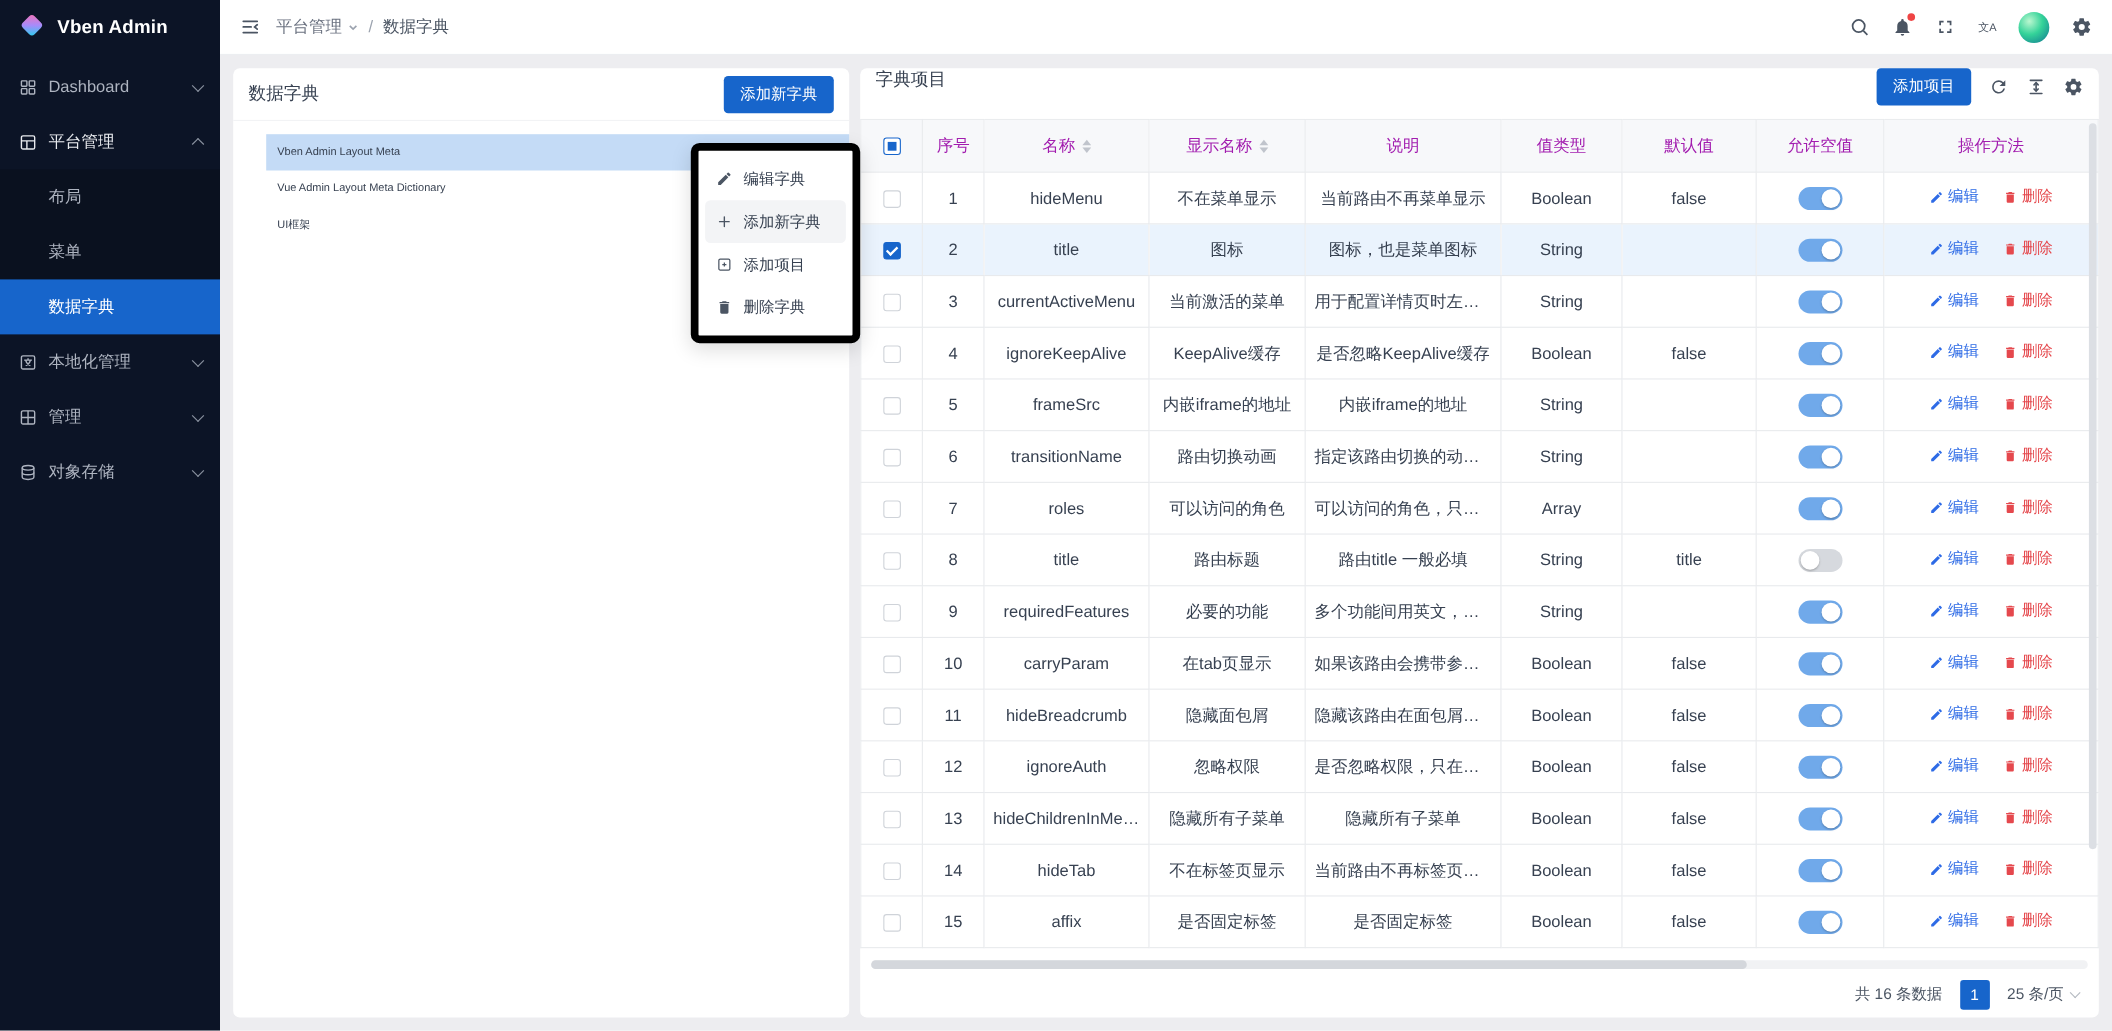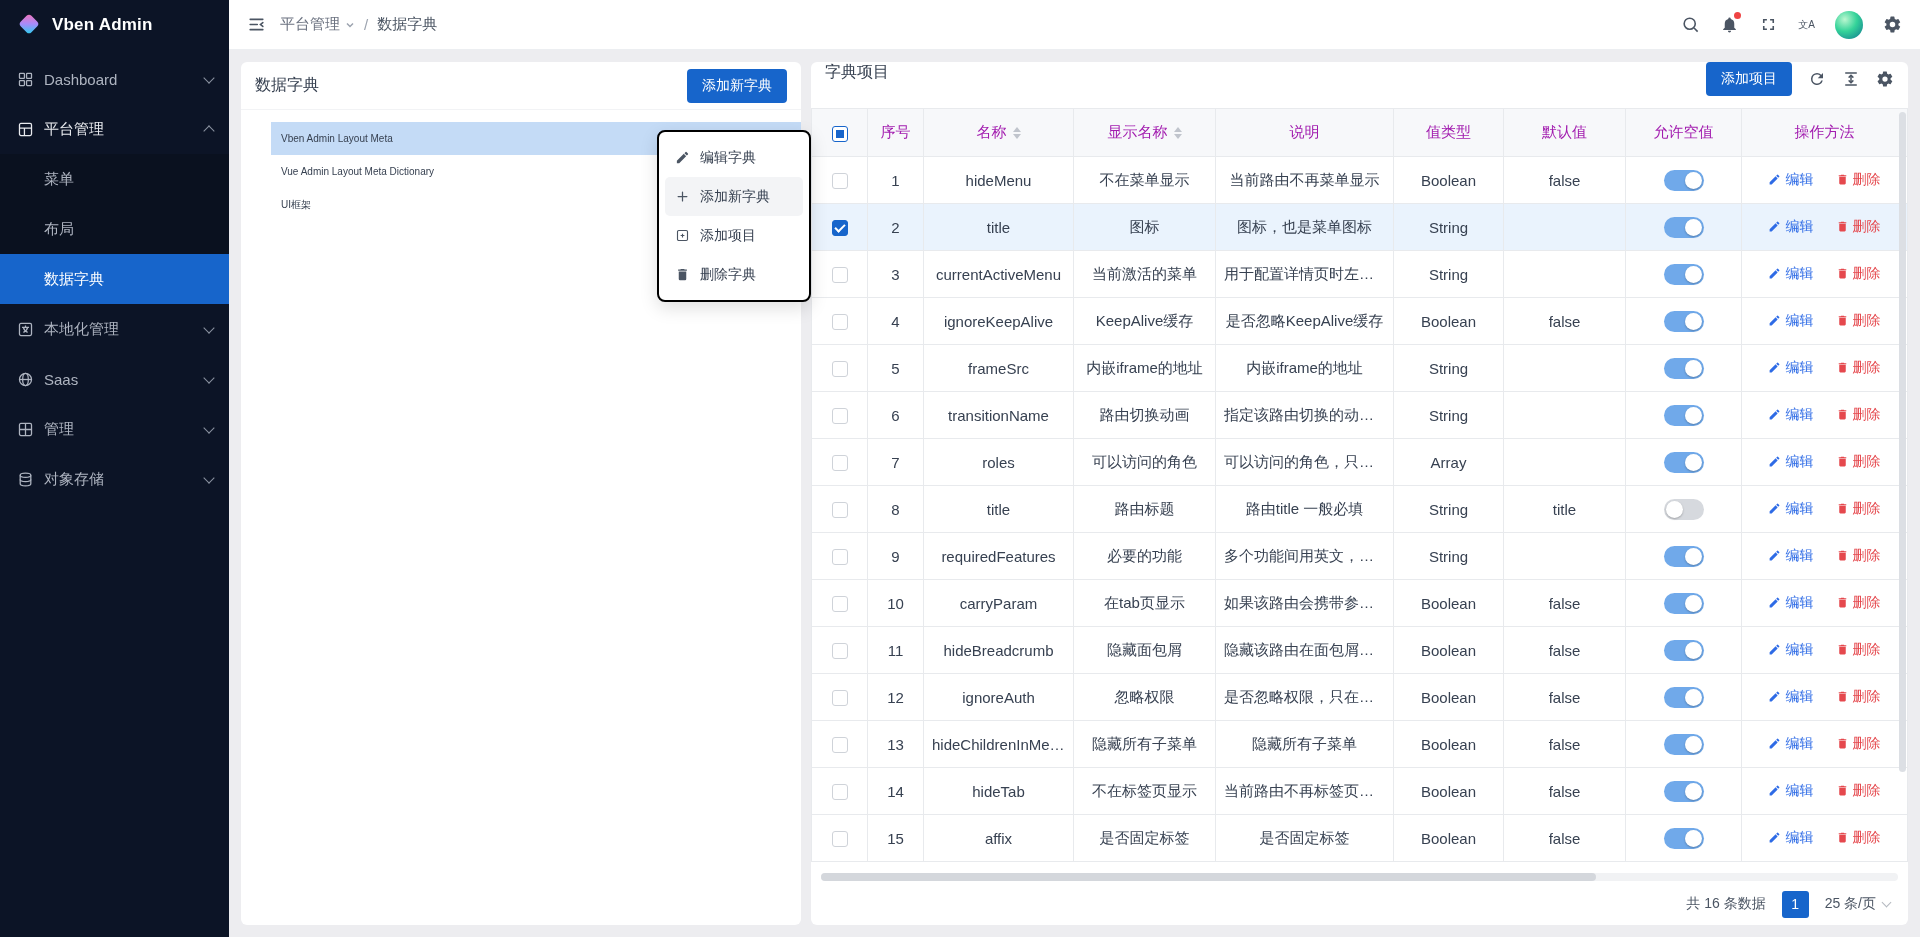--- a/index.html
+++ b/index.html
@@ -4,21 +4,21 @@
 <style>
   * { box-sizing: border-box; margin: 0; padding: 0; }
   html,body { width:1920px; height:937px; overflow:hidden; }
   body {
     font-family: "Liberation Sans", "DejaVu Sans", sans-serif;
     background:#ededf0; color:#374151; font-size:15px;
   }
   .app { display:flex; width:100%; height:100%; }
 
   
-  .sidebar { width:229px; flex-shrink:0; background:#0c1426; display:flex; flex-direction:column; }
+  .sidebar { width:200px; flex-shrink:0; background:#0c1426; display:flex; flex-direction:column; }
   .logo { height:50px; display:flex; align-items:center; gap:10px; padding:0 16px; cursor:pointer; }
   .logo-text { color:#fff; font-size:17px; font-weight:bold; letter-spacing:.2px; white-space:nowrap; }
   .menu { flex:1; overflow:hidden; padding-top:4px; }
   .menu-item { height:50px; display:flex; align-items:center; gap:10px; padding:0 16px;
     color:#aeb4c0; font-size:15px; cursor:pointer; }
   .menu-item.open { color:#e8eaee; }
   .mi-icon { width:18px; height:18px; display:inline-flex; align-items:center; justify-content:center; flex-shrink:0; }
   .mi-icon svg { width:17px; height:17px; }
   .mi-label { flex:1; white-space:nowrap; overflow:hidden; }
   .chev { width:8px; height:8px; border-right:1.6px solid #8b93a1; border-bottom:1.6px solid #8b93a1;
@@ -114,21 +114,21 @@
   .card-footer { height:42px; flex-shrink:0; display:flex; align-items:center; justify-content:flex-end;
     gap:16px; padding:0 18px; font-size:14px; color:#4b5563; }
   .page-btn { width:27px; height:27px; display:inline-flex; align-items:center; justify-content:center;
     background:#1765cb; color:#fff; border-radius:3px; cursor:pointer; }
   .page-size { display:inline-flex; align-items:center; gap:7px; cursor:pointer; }
   .chev-sm { width:7px; height:7px; border-right:1.4px solid #b4b9c0; border-bottom:1.4px solid #b4b9c0;
     transform:rotate(45deg); margin-top:-3px; }
 
   
   .context-menu { position:absolute; left:428px; top:80px; width:154px; background:#fff;
-    border:2px solid #000000; border-radius:8px; box-shadow:0 6px 18px rgba(0,0,0,.13);
+    border:7px solid #000000; border-radius:8px; box-shadow:0 6px 18px rgba(0,0,0,.13);
     padding:6px; z-index:20; }
   .cm-item { display:flex; align-items:center; gap:10px; height:39px; padding:0 10px; font-size:14px;
     color:#374151; border-radius:5px; cursor:pointer; }
   .cm-item.hover { background:#f3f4f6; }
   .cm-item svg { width:15px; height:15px; color:#4b5563; flex-shrink:0; }
 </style>
 </head>
 <body>
 
 <div class="app">
@@ -167,48 +167,37 @@
             <svg viewBox="0 0 24 24" fill="none" stroke="currentColor" stroke-width="1.8">
               <rect x="3.5" y="3.5" width="17" height="17" rx="2"></rect>
               <path d="M3.5 10h17M10.5 10v10.5"></path>
             </svg>
           </span>
         <span class="mi-label">平台管理</span>
         <span class="chev up"></span>
       </div>
       <div class="submenu">
         <div class="submenu-item">
+          <span>布局</span>
+        </div>
+        <div class="submenu-item">
           <span>菜单</span>
-        </div>
-        <div class="submenu-item">
-          <span>布局</span>
         </div>
         <div class="submenu-item active">
           <span>数据字典</span>
         </div>
       </div>
       <div class="menu-item">
         <span class="mi-icon">
             <svg viewBox="0 0 24 24" fill="none" stroke="currentColor" stroke-width="1.8">
               <rect x="3.5" y="3.5" width="17" height="17" rx="2"></rect>
               <path d="M7 9h10M12 6.5V9M9 9c.6 3 2.5 5.5 6 7M15 9c-.6 3-2.5 5.5-6 7"></path>
             </svg>
           </span>
         <span class="mi-label">本地化管理</span>
-        <span class="chev"></span>
-      </div>
-      <div class="menu-item">
-        <span class="mi-icon">
-            <svg viewBox="0 0 24 24" fill="none" stroke="currentColor" stroke-width="1.8">
-              <circle cx="12" cy="12" r="8.5"></circle>
-              <ellipse cx="12" cy="12" rx="4" ry="8.5"></ellipse>
-              <path d="M3.5 12h17"></path>
-            </svg>
-          </span>
-        <span class="mi-label">Saas</span>
         <span class="chev"></span>
       </div>
       <div class="menu-item">
         <span class="mi-icon">
             <svg viewBox="0 0 24 24" fill="none" stroke="currentColor" stroke-width="1.8">
               <rect x="3.5" y="3.5" width="17" height="17" rx="2"></rect>
               <path d="M3.5 12h17M12 3.5v17"></path>
             </svg>
           </span>
         <span class="mi-label">管理</span>

